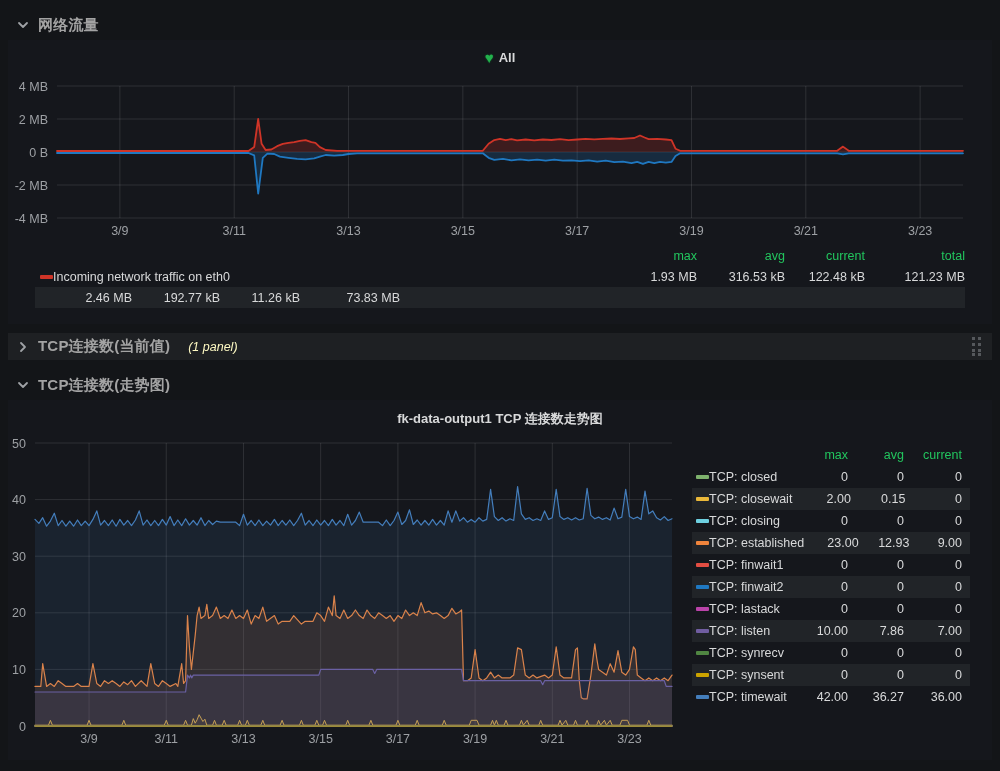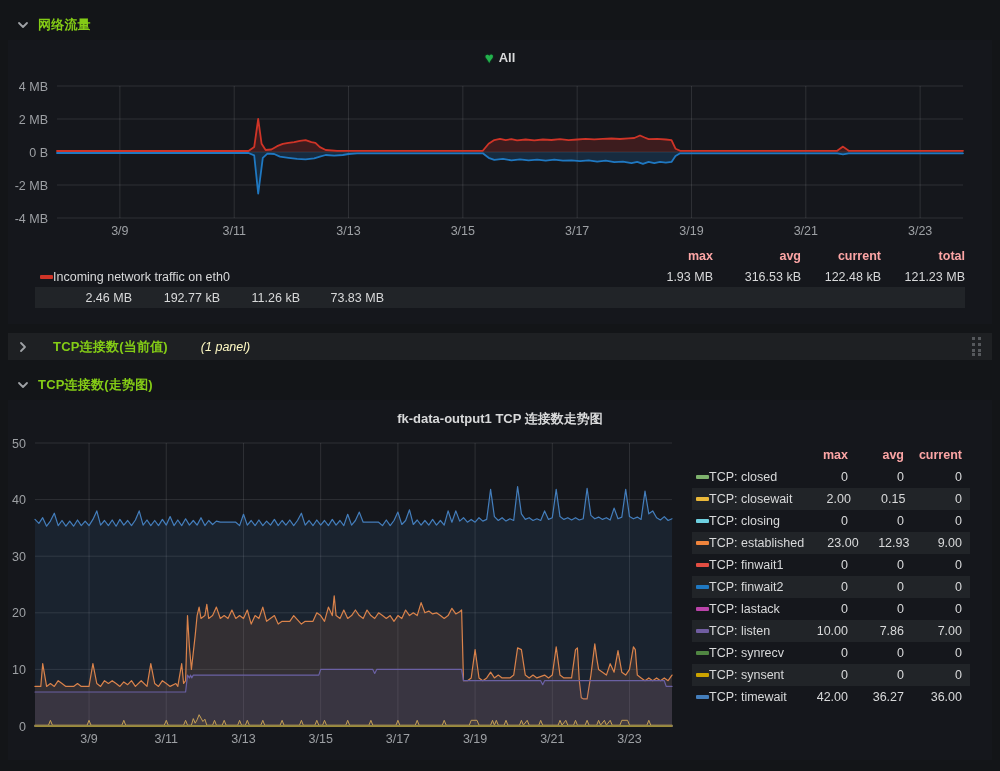--- a/index.html
+++ b/index.html
@@ -1,44 +1,44 @@
 <!DOCTYPE html>
 <html><head>
 <meta charset="utf-8">
 <style>
   html,body{margin:0;padding:0;background:#131518;}
   body{font-family:"Liberation Sans", sans-serif; color:#d8d9da;}
   .dashboard{position:relative;width:1000px;height:771px;background:#131518;overflow:hidden;}
 
   
   .row-header{position:absolute;left:0;display:flex;align-items:center;gap:8px;padding-left:16px;cursor:pointer;}
-  .row-title{font-size:13px;font-weight:bold;color:#84cc16;letter-spacing:.2px;}
+  .row-title{font-size:15px;font-weight:bold;color:#a3a3a3;letter-spacing:.2px;}
   .chev{width:14px;height:14px;flex:0 0 auto;}
   .chev svg{display:block;}
   .panel-count{font-size:12.5px;font-style:italic;color:#fef9c3;margin-left:10px;}
-  .collapsed-bar{position:absolute;left:8px;right:8px;height:27px;background:#1e2023;display:flex;align-items:center;gap:23px;padding-left:8px;box-sizing:border-box;}
+  .collapsed-bar{position:absolute;left:8px;right:8px;height:27px;background:#1e2023;display:flex;align-items:center;gap:8px;padding-left:8px;box-sizing:border-box;}
   .drag-handle{position:absolute;right:10px;top:4px;width:10px;height:19px;cursor:move;}
   .dots{position:absolute;left:0;top:0;width:3px;height:3px;background:#55585c;
         box-shadow:6px 0 #55585c,0 6px #55585c,6px 6px #55585c,0 12px #55585c,6px 12px #55585c,0 16px #55585c,6px 16px #55585c;}
 
   
   .panel{position:absolute;left:8px;right:8px;background:#15171c;}
   .panel-title{position:absolute;left:0;right:0;top:10px;display:flex;justify-content:center;align-items:center;gap:5px;font-size:13px;font-weight:bold;color:#d8d9da;cursor:pointer;}
   .heart{color:#23b14d;font-size:15px;line-height:12px;text-shadow:0 0 2px #0c5f28;}
   svg.chart{position:absolute;display:block;}
 
   
   .legend-bottom{position:absolute;left:27px;right:27px;font-size:12.5px;}
   .lrow{display:flex;align-items:center;height:21px;padding-left:5px;}
   .lrow.alt{background:#212428;}
-  .lhead{font-weight:bold;color:#fca5a5;}
+  .lhead{font-weight:normal;color:#22c55e;}
   .lname{flex:1;display:flex;align-items:center;white-space:nowrap;}
   .swatch{width:13px;height:4px;border-radius:1px;flex:0 0 auto;}
   .cell{text-align:right;white-space:nowrap;}
-  .legend-bottom .c1{width:92px;} .legend-bottom .c2{width:88px;} .legend-bottom .c3{width:80px;} .legend-bottom .c4{width:84px;}
+  .legend-bottom .c1{width:92px;} .legend-bottom .c2{width:88px;} .legend-bottom .c3{width:80px;} .legend-bottom .c4{width:100px;}
 
   
   .legend-side{position:absolute;font-size:12.5px;}
   .legend-side .lrow{height:22px;padding-left:4px;padding-right:8px;}
   .legend-side .m{width:60px;} .legend-side .a{width:56px;} .legend-side .cu{width:58px;}
 </style>
 </head>
 <body>
 
 <div class="dashboard">

